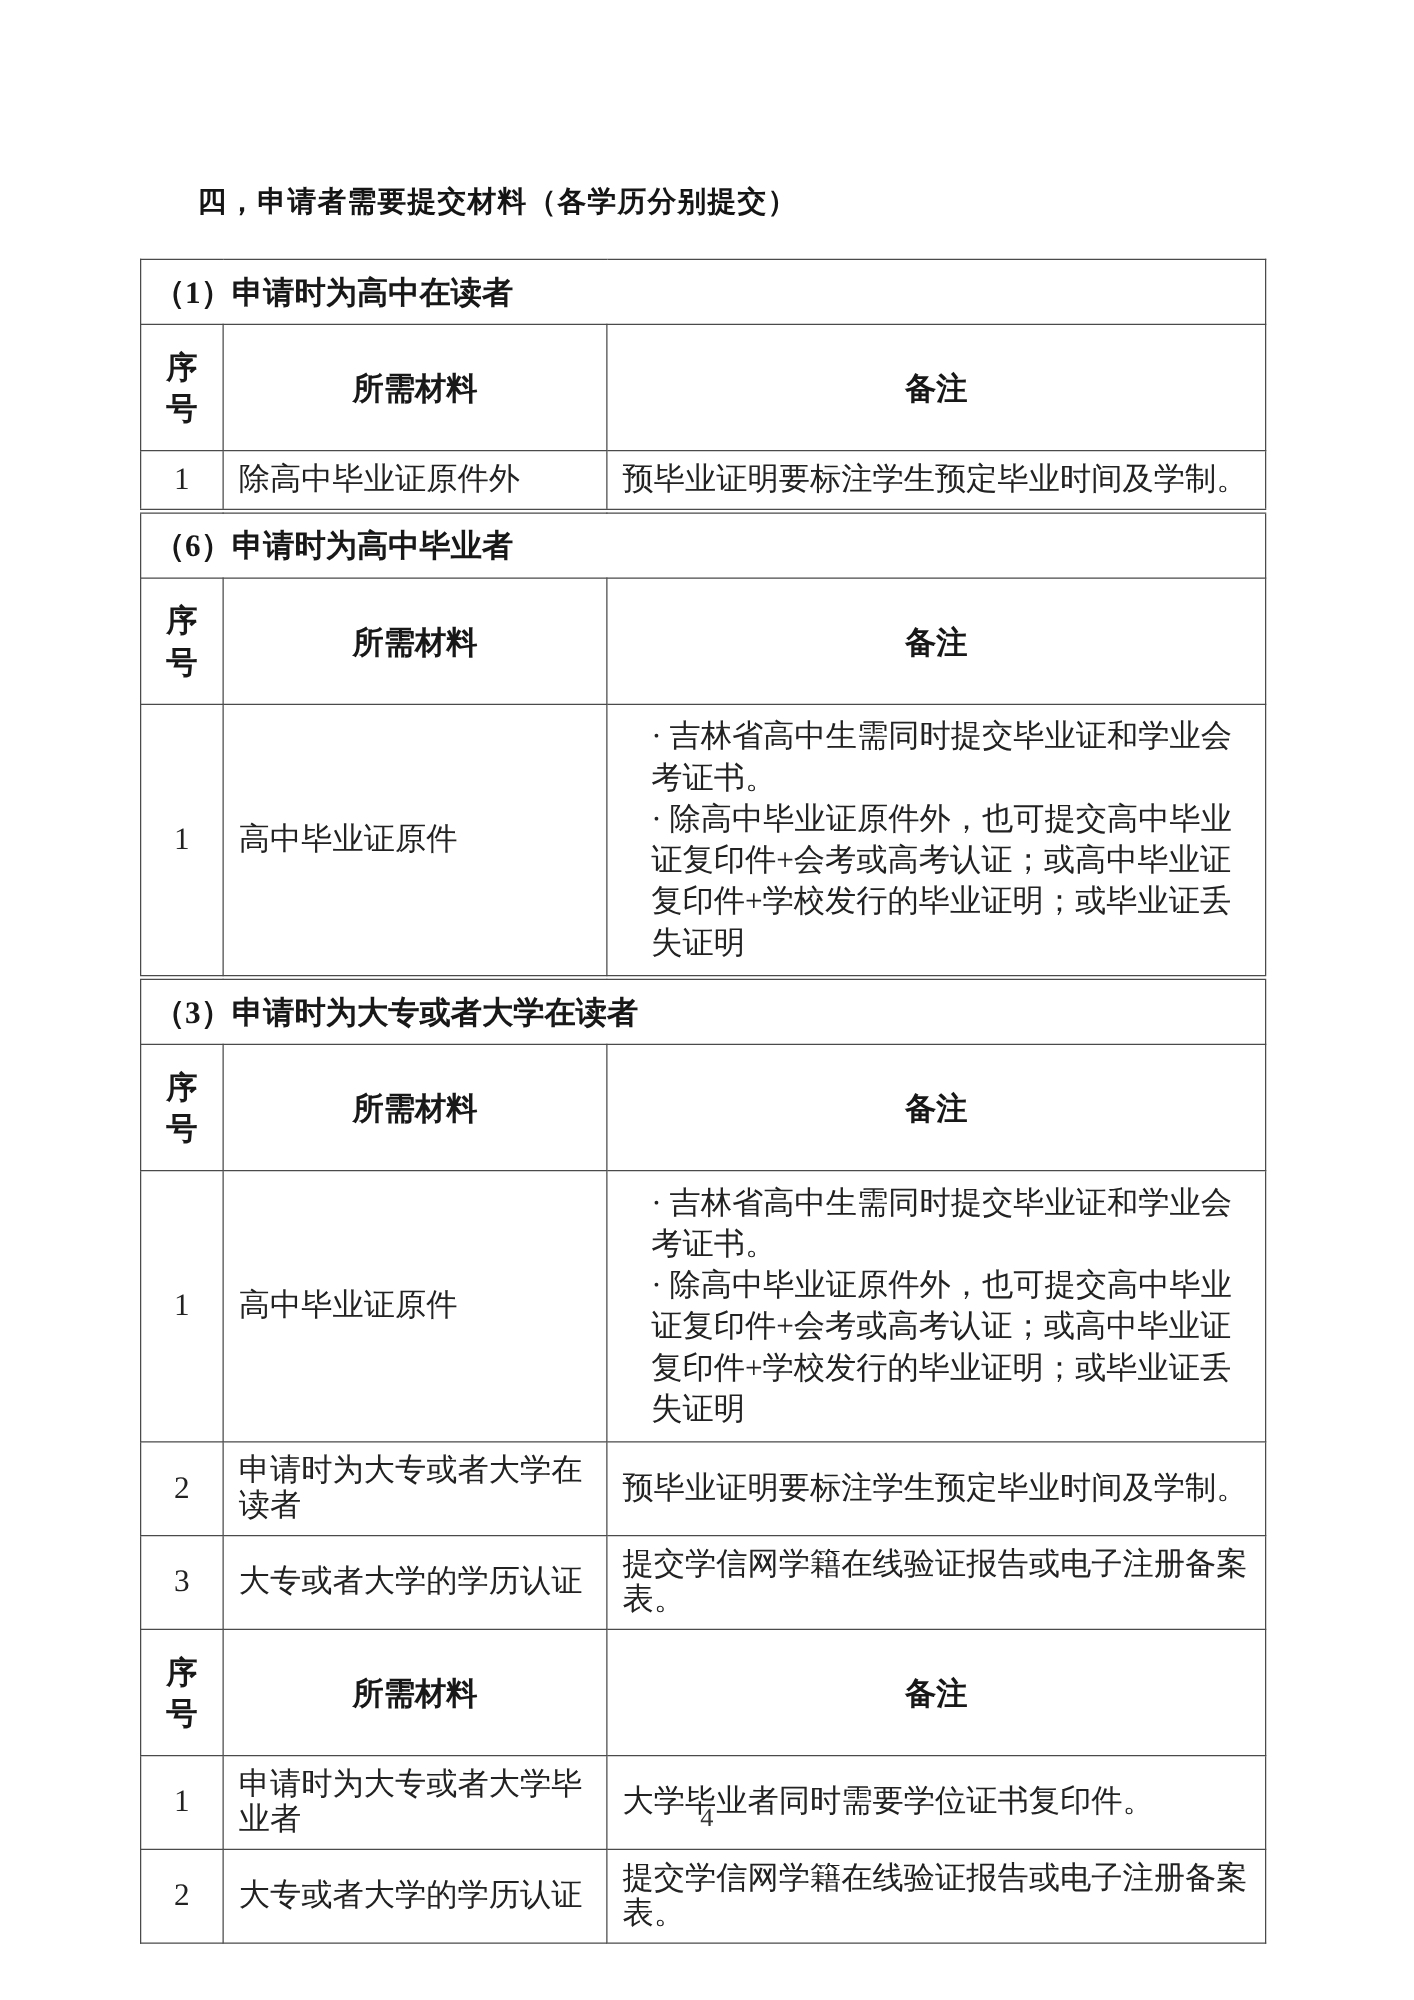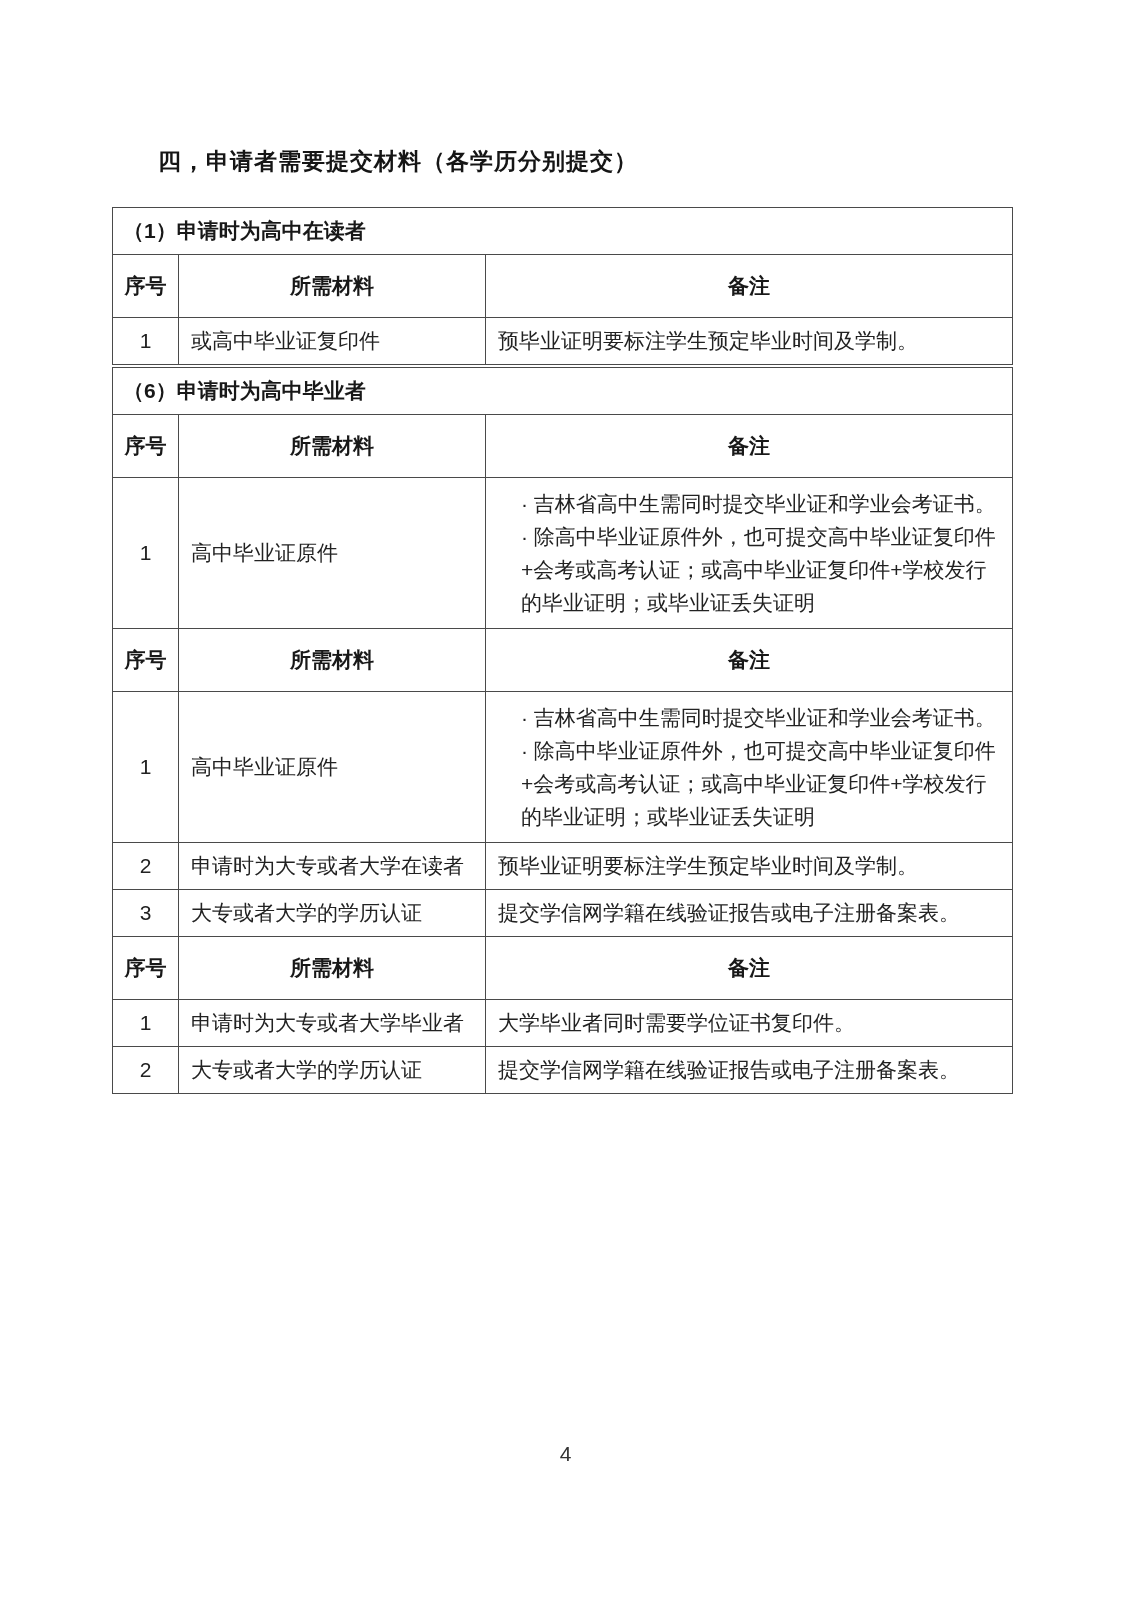--- a/index.html
+++ b/index.html
@@ -5,21 +5,21 @@
   html, body {
     margin: 0;
     padding: 0;
     background: #ffffff;
   }
   .page {
     position: relative;
     width: 1131px;
     height: 1600px;
     background: #ffffff;
-    font-family: Liberation Sans, sans-serif;
+    font-family: Liberation Serif, serif;
     color: #1e1e1e;
     overflow: hidden;
   }
   .doc-title {
     position: absolute;
     left: 158px;
     top: 146px;
     font-size: 23px;
     font-weight: bold;
     letter-spacing: 1px;
@@ -31,21 +31,21 @@
     top: 207px;
     width: 901px;
     border-collapse: collapse;
     table-layout: fixed;
   }
   table.materials col.c1 { width: 66px; }
   table.materials col.c2 { width: 307px; }
   table.materials col.c3 { width: auto; }
   table.materials td {
     border: 1px solid #4a4a4a;
-    font-size: 21px;
+    font-size: 25px;
     color: #222222;
     vertical-align: middle;
     background: #ffffff;
   }
   tr.section-row td {
     font-weight: bold;
     padding: 9px 8px 9px 10px;
     color: #181818;
   }
   tr.double-top td {
@@ -96,38 +96,41 @@
         <tr class="section-row">
           <td class="section-label" colspan="3">（1）申请时为高中在读者</td>
         </tr>
         <tr class="head-row">
           <td class="col-head">序号</td>
           <td class="col-head">所需材料</td>
           <td class="col-head">备注</td>
         </tr>
         <tr class="data-row">
           <td class="no">1</td>
-          <td class="mat">或高中毕业证复印件</td>
+          <td class="mat">除高中毕业证原件外</td>
           <td class="remark">预毕业证明要标注学生预定毕业时间及学制。</td>
         </tr>
         <tr class="section-row double-top">
           <td class="section-label" colspan="3">（6）申请时为高中毕业者</td>
         </tr>
         <tr class="head-row">
           <td class="col-head">序号</td>
           <td class="col-head">所需材料</td>
           <td class="col-head">备注</td>
         </tr>
         <tr class="data-row">
           <td class="no">1</td>
           <td class="mat">高中毕业证原件</td>
           <td class="remark">
             <div class="bullet-item">· 吉林省高中生需同时提交毕业证和学业会考证书。</div>
             <div class="bullet-item">· 除高中毕业证原件外，也可提交高中毕业证复印件+会考或高考认证；或高中毕业证复印件+学校发行的毕业证明；或毕业证丢失证明</div>
           </td>
+        </tr>
+        <tr class="section-row double-top">
+          <td class="section-label" colspan="3">（3）申请时为大专或者大学在读者</td>
         </tr>
         <tr class="head-row">
           <td class="col-head">序号</td>
           <td class="col-head">所需材料</td>
           <td class="col-head">备注</td>
         </tr>
         <tr class="data-row">
           <td class="no">1</td>
           <td class="mat">高中毕业证原件</td>
           <td class="remark">

